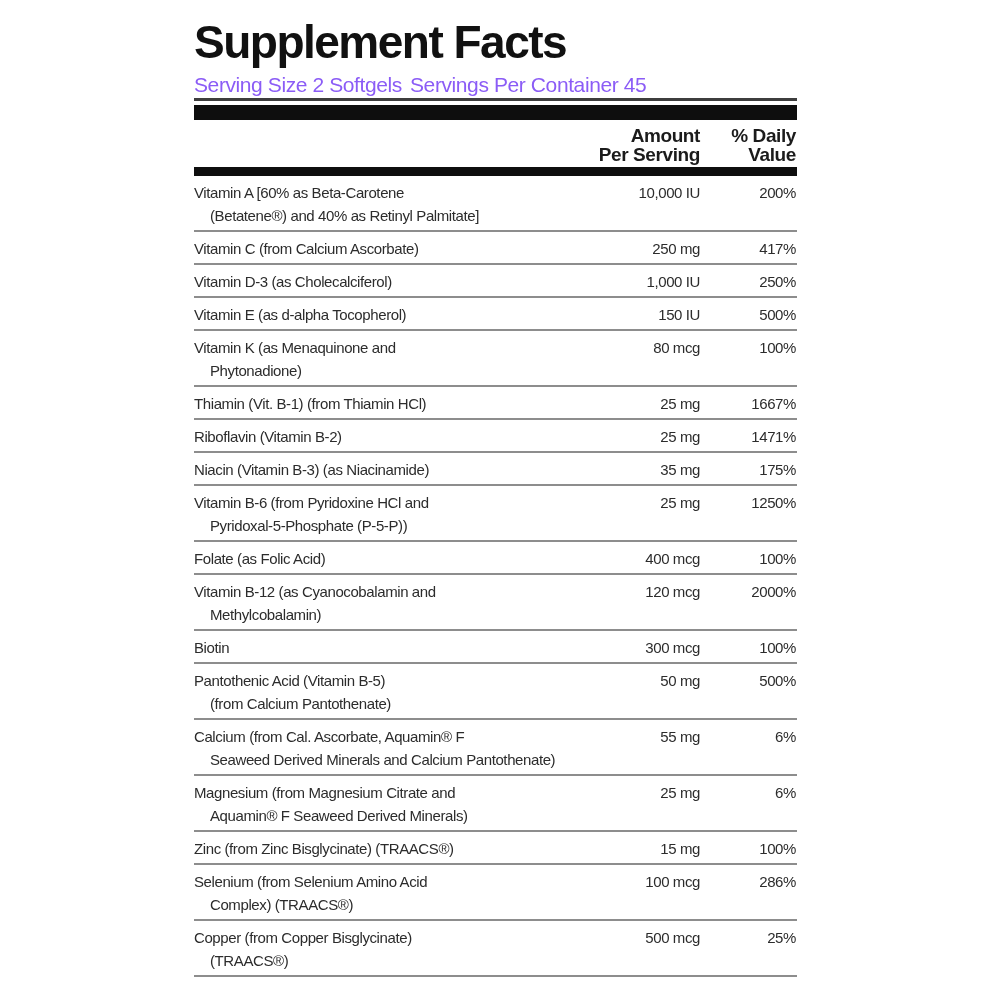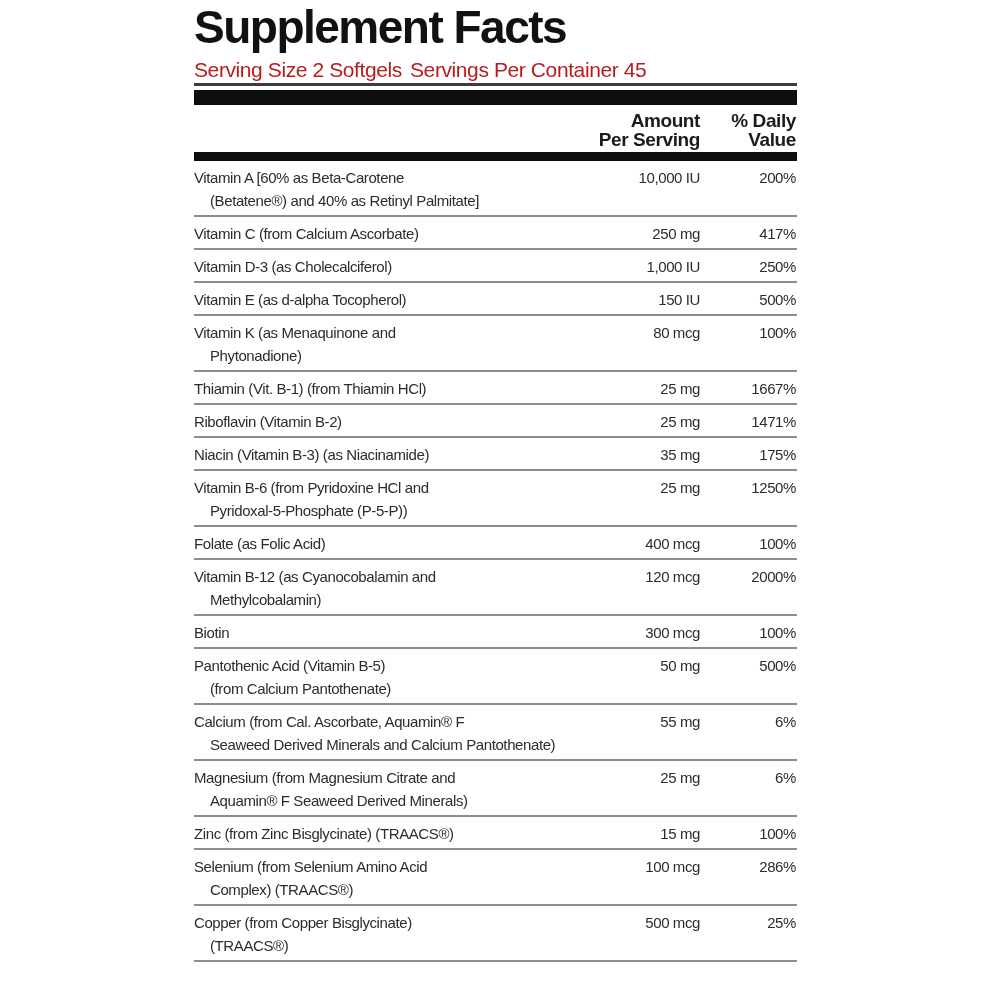--- a/index.html
+++ b/index.html
@@ -7,41 +7,41 @@
     position: relative;
     width: 1000px;
     height: 1000px;
     background: #ffffff;
     overflow: hidden;
     font-family: "Liberation Sans", sans-serif;
   }
   .label {
     position: absolute;
     left: 194px;
-    top: 0;
+    top: 15px;
     width: 603px;
     color: #262626;
   }
   .title {
     margin-top: 2px;
     font-size: 46px;
     line-height: 50px;
     font-weight: bold;
     letter-spacing: -1.5px;
     color: #111111;
     white-space: nowrap;
   }
   .serving {
     position: relative;
     margin-top: 6px;
     height: 24px;
     font-size: 21px;
     line-height: 24px;
     letter-spacing: -0.4px;
-    color: #b91c1c;
+    color: #8b5cf6;
     white-space: nowrap;
   }
   .serving .s2 { position: absolute; left: 216px; top: 0; }
   .rule-thin  { height: 3px;  background: #3d3d3d; margin-top: 1px; }
   .bar-thick  { height: 15px; background: #0e0e0e; margin-top: 4px; }
   .bar-medium { height: 9px;  background: #0e0e0e; }
   .col-headers {
     position: relative;
     height: 44px;
     margin-top: 3px;

